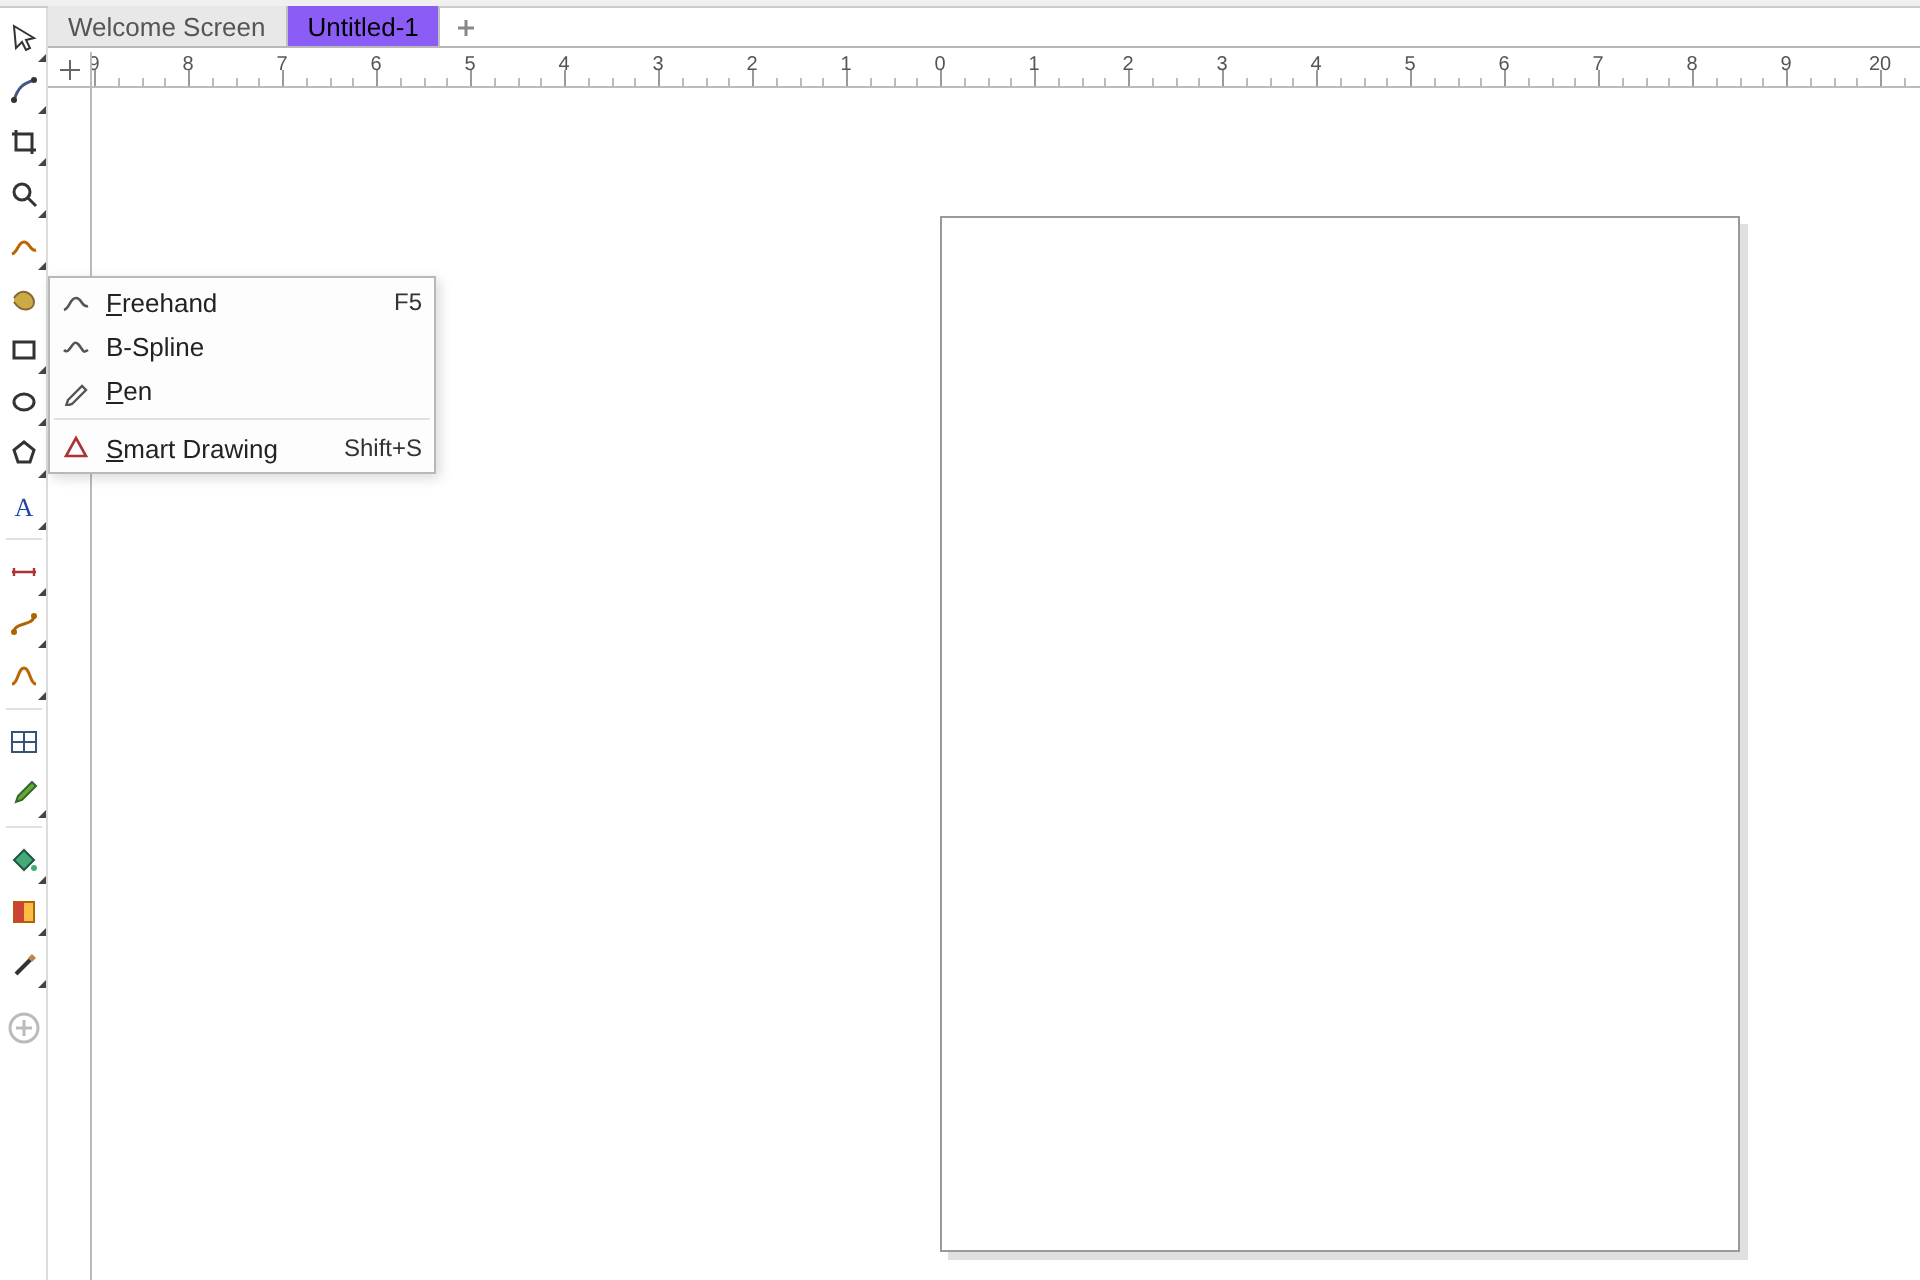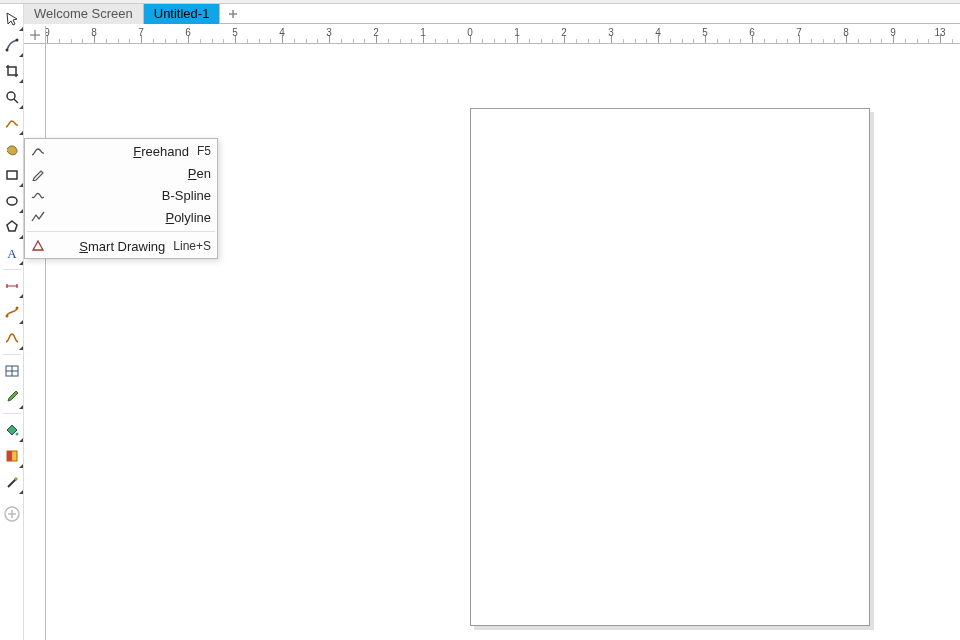--- a/index.html
+++ b/index.html
@@ -1,23 +1,23 @@
 <!DOCTYPE html>
 <html><head>
 <meta charset="utf-8">
 <style>
   * { box-sizing: border-box; margin: 0; padding: 0; }
   body { font-family: "Segoe UI", Tahoma, sans-serif; font-size: 13px; background: #fff; width: 960px; height: 640px; overflow: hidden; position: relative; }
   
   .top-bar { height: 4px; background: #f0f0f0; border-bottom: 1px solid #ccc; }
   
-  .tab-bar { display: flex; align-items: center; height: 20px; background: #fff; border-bottom: 1px solid #b8b8b8; margin-left: 24px; }
+  .tab-bar { display: flex; align-items: flex-end; height: 20px; background: #fff; border-bottom: 1px solid #b8b8b8; margin-left: 24px; }
   .tab { padding: 2px 10px; height: 20px; display: flex; align-items: center; border-right: 1px solid #c0c0c0; cursor: default; background: #f5f5f5; }
   .tab.inactive { background: #e8e8e8; color: #555; }
-  .tab.active { background: #0ea5e9; color: #000; }
+  .tab.active { background: #8b5cf6; color: #000; }
   .tab-add { width: 18px; height: 18px; display:flex; align-items:center; justify-content:center; margin-left: 4px; }
   .tab-add svg { width: 12px; height: 12px; }
   
   .ruler-h { position: absolute; top: 26px; left: 46px; right: 0; height: 18px; background: #fff; border-bottom: 1px solid #bbb; overflow: hidden; }
   .ruler-h .tick-label { position: absolute; top: 1px; font-size: 10px; color: #555; transform: translateX(-50%); }
   .ruler-h .tick-major { position: absolute; bottom: 0; width: 1px; height: 8px; background: #999; }
   .ruler-h .tick-minor { position: absolute; bottom: 0; width: 1px; height: 4px; background: #bbb; }
   
   .ruler-v { position: absolute; top: 44px; left: 24px; width: 22px; bottom: 0; background: #fff; border-right: 1px solid #bbb; }
   .ruler-corner { position: absolute; top: 26px; left: 24px; width: 22px; height: 18px; background: #fff; border-right: 1px solid #bbb; border-bottom: 1px solid #bbb; display:flex; align-items:center; justify-content:center; }
@@ -30,21 +30,21 @@
   .tool-btn.add-circle { margin-top: 8px; }
   .tool-btn.add-circle svg { width: 16px; height: 16px; }
   
   .canvas-area { position: absolute; top: 44px; left: 46px; right: 0; bottom: 0; background: #fff; overflow: hidden; }
   .page { position: absolute; left: 424px; top: 64px; width: 400px; height: 518px; background: #fff; border: 1px solid #9a9a9a; box-shadow: 4px 4px 0 rgba(0,0,0,.12); }
   
   .flyout { position: absolute; top: 138px; left: 24px; width: 194px; background: #fdfdfd; border: 1px solid #b8b8b8; box-shadow: 2px 2px 6px rgba(0,0,0,.15); padding: 1px 0; }
   .flyout-item { display: flex; align-items: center; height: 22px; padding: 0 6px 0 4px; cursor: default; }
   .flyout-item:hover, .flyout-item.selected { background: #cde8f7; }
   .flyout-icon { width: 18px; height: 18px; display:flex; align-items:center; justify-content:center; margin-right: 6px; }
-  .flyout-label { flex: 1; font-size: 13px; color: #222; text-align: right; }
+  .flyout-label { flex: 1; font-size: 13px; color: #222; }
   .flyout-label .u { text-decoration: underline; }
   .flyout-shortcut { font-size: 12px; color: #333; margin-left: 8px; }
   .flyout-sep { height: 1px; background: #e0e0e0; margin: 3px 2px; }
   
   svg { display:block; }
 </style>
 </head>
 <body>
 
 <div class="top-bar"></div>
@@ -285,21 +285,21 @@
     <div class="tick-label" style="left: 800px;">8</div>
     <div class="tick-minor" style="left: 811.75px;"></div>
     <div class="tick-minor" style="left: 823.5px;"></div>
     <div class="tick-minor" style="left: 835.25px;"></div>
     <div class="tick-major" style="left: 847px;"></div>
     <div class="tick-label" style="left: 847px;">9</div>
     <div class="tick-minor" style="left: 858.75px;"></div>
     <div class="tick-minor" style="left: 870.5px;"></div>
     <div class="tick-minor" style="left: 882.25px;"></div>
     <div class="tick-major" style="left: 894px;"></div>
-    <div class="tick-label" style="left: 894px;">13</div>
+    <div class="tick-label" style="left: 894px;">20</div>
     <div class="tick-minor" style="left: 905.75px;"></div>
   </div>
 <div class="ruler-v"></div>
 
 <div class="canvas-area">
   <div class="page"></div>
 </div>
 
 <div class="flyout" id="flyout">
     <div class="flyout-item">
@@ -307,44 +307,36 @@
         <svg viewBox="0 0 16 16" width="16" height="16">
           <path d="M2 12c3-1 3-6 6-6s3 5 6 4" fill="none" stroke="#555" stroke-width="1.3"></path>
         </svg>
       </span>
       <span class="flyout-label"><span class="u">F</span>reehand</span>
       <span class="flyout-shortcut">F5</span>
     </div>
     <div class="flyout-item">
       <span class="flyout-icon">
         <svg viewBox="0 0 16 16" width="16" height="16">
+          <path d="M2 10c3 3 4-6 7-3s2 5 5 3" fill="none" stroke="#555" stroke-width="1.3"></path>
+        </svg>
+      </span>
+      <span class="flyout-label">B-Spline</span>
+    </div>
+    <div class="flyout-item">
+      <span class="flyout-icon">
+        <svg viewBox="0 0 16 16" width="16" height="16">
           <path d="M4 13l7-7 2 2-7 7-3 1z" fill="none" stroke="#555" stroke-width="1.2"></path>
         </svg>
       </span>
       <span class="flyout-label"><span class="u">P</span>en</span>
-    </div>
-    <div class="flyout-item">
-      <span class="flyout-icon">
-        <svg viewBox="0 0 16 16" width="16" height="16">
-          <path d="M2 10c3 3 4-6 7-3s2 5 5 3" fill="none" stroke="#555" stroke-width="1.3"></path>
-        </svg>
-      </span>
-      <span class="flyout-label">B-Spline</span>
-    </div>
-    <div class="flyout-item">
-      <span class="flyout-icon">
-        <svg viewBox="0 0 16 16" width="16" height="16">
-          <path d="M2 12l4-6 3 4 5-7" fill="none" stroke="#555" stroke-width="1.3"></path>
-        </svg>
-      </span>
-      <span class="flyout-label"><span class="u">P</span>olyline</span>
     </div>
     <div class="flyout-sep"></div>
     <div class="flyout-item">
       <span class="flyout-icon">
         <svg viewBox="0 0 16 16" width="16" height="16">
           <path d="M8 3l5 9H3z" fill="none" stroke="#a33" stroke-width="1.3"></path>
         </svg>
       </span>
       <span class="flyout-label"><span class="u">S</span>mart Drawing</span>
-      <span class="flyout-shortcut">Line+S</span>
+      <span class="flyout-shortcut">Shift+S</span>
     </div>
   </div>
 
 </body></html>

